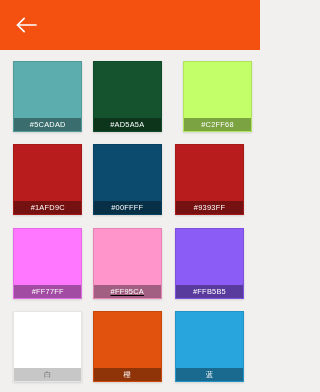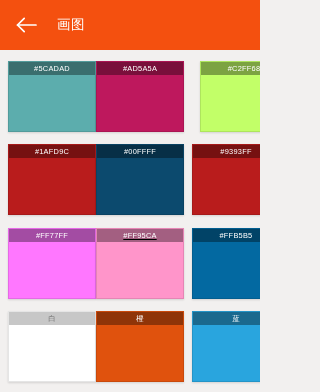--- a/index.html
+++ b/index.html
@@ -64,26 +64,26 @@
     box-sizing: border-box;
     gap: 0px;
   }
   .cell {
     display: flex;
     align-items: center;
     justify-content: center;
     box-sizing: border-box;
   }
   .swatch {
-    width: 88px;
+    width: 69px;
     height: 71px;
     box-sizing: border-box;
     display: flex;
     flex-direction: column;
-    justify-content: flex-start;
+    justify-content: flex-end;
     border: 1px solid rgba(0,0,0,0.10);
     box-shadow: 0 1px 2px rgba(0,0,0,0.13);
     cursor: pointer;
     overflow: hidden;
   }
   .swatch-label {
     width: 100%;
     box-sizing: border-box;
     height: 13px;
     line-height: 13px;
@@ -106,31 +106,30 @@
 
 <div id="app">
 
   <div class="appbar">
     <div class="back-btn">
       <svg width="22" height="18" viewBox="0 0 22 18" aria-hidden="true">
         <path d="M1.5 9 L20 9" stroke="#ffffff" stroke-width="1.7" stroke-linecap="round" fill="none"></path>
         <path d="M8.2 2.4 L1.5 9 L8.2 15.6" stroke="#ffffff" stroke-width="1.7" stroke-linecap="round" stroke-linejoin="round" fill="none"></path>
       </svg>
     </div>
-    <div class="appbar-title">画图</div>
   </div>
 
   <div class="swatch-grid">
       <div class="cell">
         <div class="swatch" style="background: rgb(92, 173, 173);">
           <div class="swatch-label">#5CADAD</div>
         </div>
       </div>
       <div class="cell">
-        <div class="swatch" style="background: #be185d;">
+        <div class="swatch" style="background: #14532d;">
           <div class="swatch-label">#AD5A5A</div>
         </div>
       </div>
       <div class="cell">
         <div class="swatch" style="background: rgb(194, 255, 104); margin-left: 16px;">
           <div class="swatch-label">#C2FF68</div>
         </div>
       </div>
       <div class="cell">
         <div class="swatch" style="background: #b91c1c;">
@@ -151,21 +150,21 @@
         <div class="swatch" style="background: rgb(255, 119, 255);">
           <div class="swatch-label">#FF77FF</div>
         </div>
       </div>
       <div class="cell">
         <div class="swatch" style="background: rgb(255, 149, 202); text-decoration: underline;">
           <div class="swatch-label">#FF95CA</div>
         </div>
       </div>
       <div class="cell">
-        <div class="swatch" style="background: #0369a1;">
+        <div class="swatch" style="background: #8b5cf6;">
           <div class="swatch-label">#FFB5B5</div>
         </div>
       </div>
       <div class="cell">
         <div class="swatch" style="background: rgb(255, 255, 255);">
           <div class="swatch-label dark-text">白</div>
         </div>
       </div>
       <div class="cell">
         <div class="swatch" style="background: rgb(224, 82, 13);">

